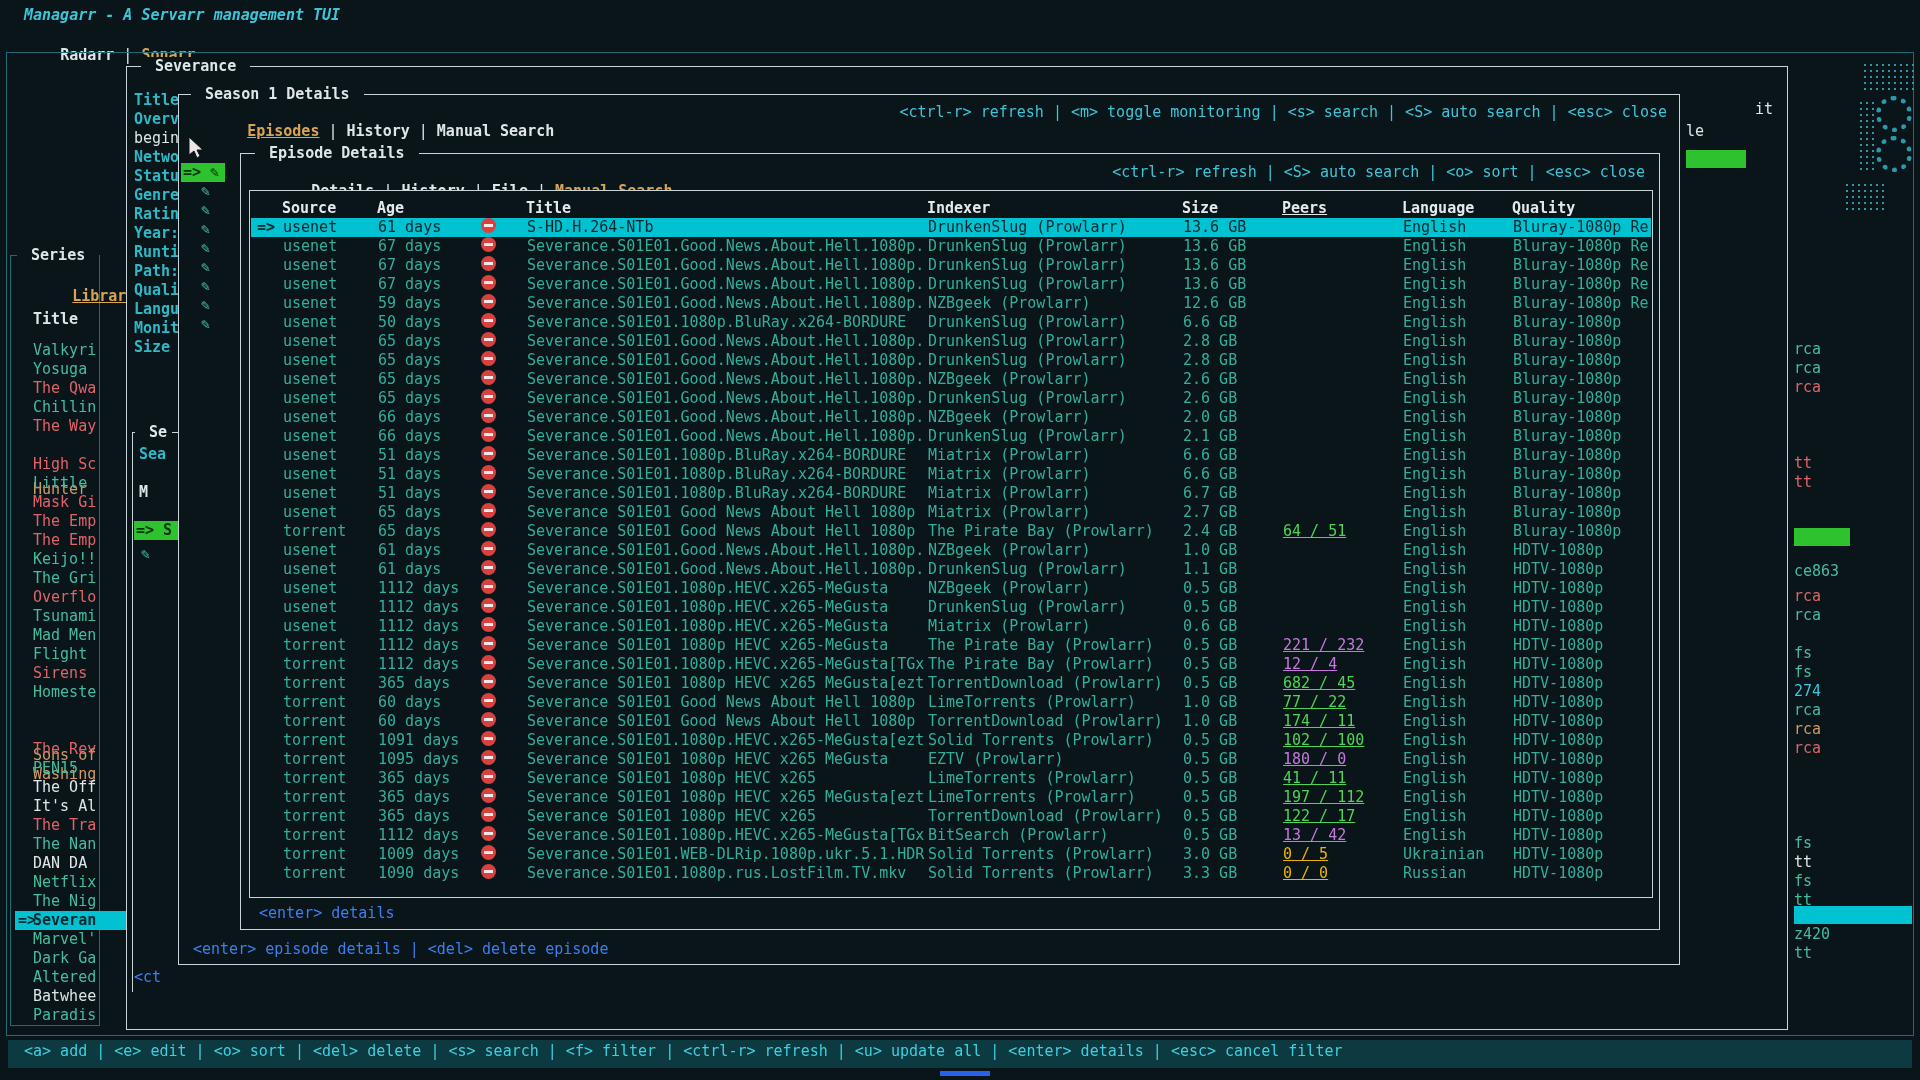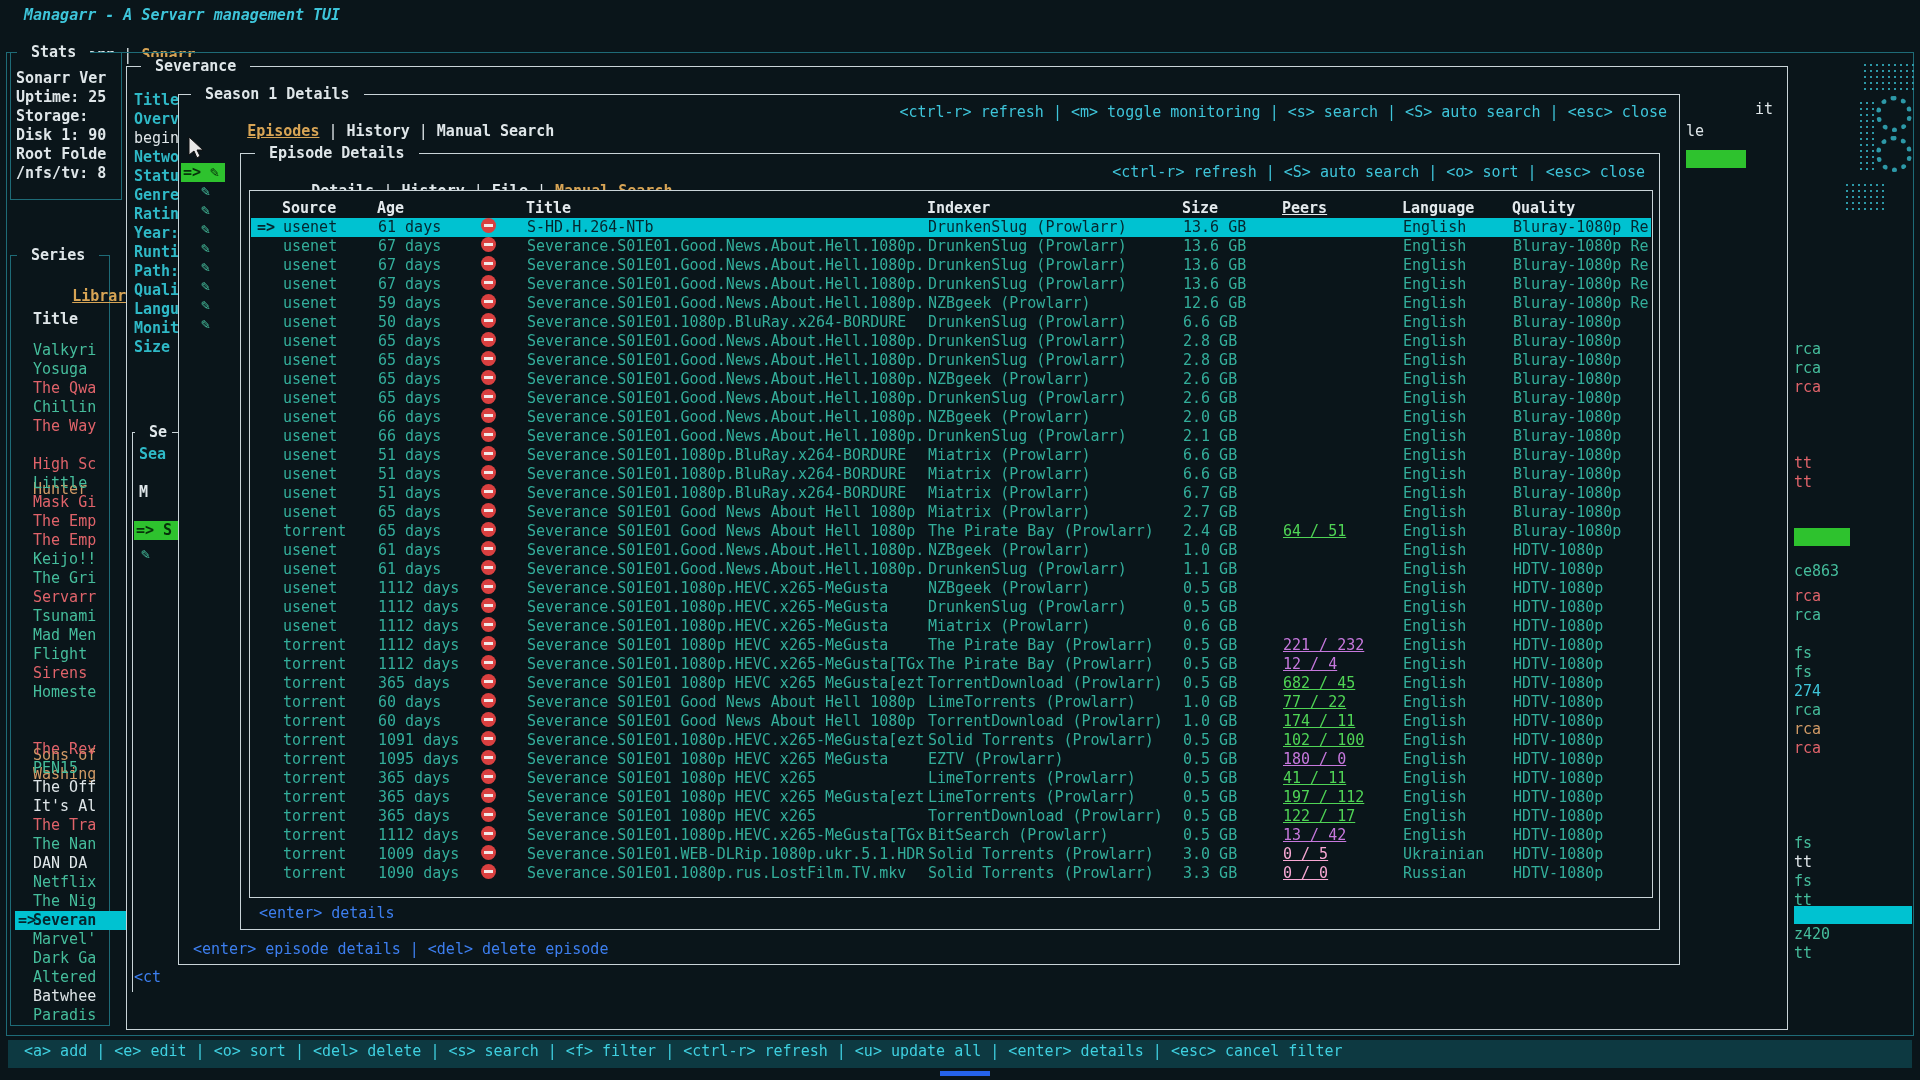--- a/index.html
+++ b/index.html
@@ -54,21 +54,21 @@
   .tablebox{position:absolute;border:1px solid var(--boxborder);background:var(--bg);}
   .t-head span{position:absolute;top:8px;color:#e3e9ec;font-weight:bold;white-space:pre;}
   .t-row{position:absolute;left:1px;right:1px;height:19px;color:var(--rowteal);}
   .t-row span{position:absolute;top:0;white-space:pre;}
   .t-row.selected{background:var(--selbg);}
   .t-row.selected span{color:var(--selfg);}
   .col-marker{left:6px;font-weight:bold;}
   .col-source{left:32px;} .col-age{left:127px;} .col-title{left:276px;}
   .col-indexer{left:677px;} .col-size{left:932px;} .col-peers{left:1032px;text-decoration:underline;}
   .col-lang{left:1152px;} .col-quality{left:1262px;}
-  .t-row .c-green{color:var(--bgreen);} .t-row .c-magenta{color:var(--magenta);} .t-row .c-red{color:#f9a8d4;}
+  .t-row .c-green{color:var(--bgreen);} .t-row .c-magenta{color:var(--magenta);} .t-row .c-red{color:#eab308;}
   .reject-icon{position:absolute;left:230px;top:2px;width:15px;height:15px;border-radius:50%;background:#d94040;}
   .reject-icon::after{content:"";position:absolute;left:3px;top:6px;width:9px;height:3px;background:#f2e9e9;}
   .t-row.selected .reject-icon{background:#d94040;}
   
   .seasons-frag{position:absolute;border-left:1px solid var(--boxborder);border-top:1px solid var(--boxborder);}
   
   .dotted{background-image:radial-gradient(#2d99a8 1.3px, transparent 1.4px);background-size:6px 6px;position:absolute;}
   .ring{position:absolute;border:5px dotted #2d99a8;border-radius:50%;}
   
   .bottom-bar{position:absolute;left:8px;top:1040px;width:1904px;height:28px;background:#0d3941;}
@@ -82,50 +82,41 @@
 
 <div class="screen">
 
   <div class="line cyan bold" style="left:24px;top:6px;font-style:italic;">Managarr - A Servarr management TUI</div>
   <div class="tabs" style="left:24px;top:27px;">
     <span class="tab-item"><span class="tab-label">Radarr</span><span class="tab-sep"> | </span></span><span class="tab-item active"><span class="tab-label">Sonarr</span><span class="tab-sep"></span></span>
   </div>
 
   <div class="frame" style="left:6px;top:52px;width:1908px;height:984px;z-index:1;"></div>
 
-  <div class="panel" style="left:10px;top:52px;width:112px;height:148px;z-index:2;">
-    <div class="boxtitle" style="left:6px;top:-10px;"> Stats </div>
-    <div class="stat-line" style="top: 16px;">Sonarr Ver</div>
-      <div class="stat-line" style="top: 35px;">Uptime: 25</div>
-      <div class="stat-line" style="top: 54px;">Storage:</div>
-      <div class="stat-line" style="top: 73px;">Disk 1: 90</div>
-      <div class="stat-line" style="top: 92px;">Root Folde</div>
-      <div class="stat-line" style="top: 111px;">/nfs/tv: 8</div>
-  </div>
-
-  <div class="panel" style="left:10px;top:255px;width:100px;height:771px;z-index:2;">
+
+  <div class="panel" style="left:10px;top:255px;width:90px;height:771px;z-index:2;">
     <div class="boxtitle" style="left:6px;top:-10px;"> Series </div>
     <div class="tabs" style="left:7px;top:12px;">
       <span class="tab-item active"><span class="tab-label">Library</span><span class="tab-sep"> |</span></span>
     </div>
     <div class="line bold" style="left:22px;top:54px;">Title</div>
     <div class="s-item c-green" style="top: 85px;"><span class="s-marker"></span><span>Valkyri</span></div>
       <div class="s-item c-green" style="top: 104px;"><span class="s-marker"></span><span>Yosuga</span></div>
       <div class="s-item c-red" style="top: 123px;"><span class="s-marker"></span><span>The Qwa</span></div>
       <div class="s-item c-green" style="top: 142px;"><span class="s-marker"></span><span>Chillin</span></div>
       <div class="s-item c-red" style="top: 161px;"><span class="s-marker"></span><span>The Way</span></div>
       <div class="s-item c-orange" style="top: 180px;"><span class="s-marker"></span><span>Hunter</span></div>
       <div class="s-item c-red" style="top: 199px;"><span class="s-marker"></span><span>High Sc</span></div>
       <div class="s-item c-green" style="top: 218px;"><span class="s-marker"></span><span>Little</span></div>
       <div class="s-item c-red" style="top: 237px;"><span class="s-marker"></span><span>Mask Gi</span></div>
       <div class="s-item c-red" style="top: 256px;"><span class="s-marker"></span><span>The Emp</span></div>
       <div class="s-item c-red" style="top: 275px;"><span class="s-marker"></span><span>The Emp</span></div>
       <div class="s-item c-green" style="top: 294px;"><span class="s-marker"></span><span>Keijo!!</span></div>
       <div class="s-item c-green" style="top: 313px;"><span class="s-marker"></span><span>The Gri</span></div>
-      <div class="s-item c-red" style="top: 332px;"><span class="s-marker"></span><span>Servarr</span></div>
+      <div class="s-item c-red" style="top: 332px;"><span class="s-marker"></span><span>Overflo</span></div>
       <div class="s-item c-green" style="top: 351px;"><span class="s-marker"></span><span>Tsunami</span></div>
       <div class="s-item c-green" style="top: 370px;"><span class="s-marker"></span><span>Mad Men</span></div>
       <div class="s-item c-green" style="top: 389px;"><span class="s-marker"></span><span>Flight</span></div>
       <div class="s-item c-red" style="top: 408px;"><span class="s-marker"></span><span>Sirens</span></div>
       <div class="s-item c-green" style="top: 427px;"><span class="s-marker"></span><span>Homeste</span></div>
       <div class="s-item c-orange" style="top: 446px;"><span class="s-marker"></span><span>Sons of</span></div>
       <div class="s-item c-orange" style="top: 465px;"><span class="s-marker"></span><span>Washing</span></div>
       <div class="s-item c-red" style="top: 484px;"><span class="s-marker"></span><span>The Rev</span></div>
       <div class="s-item c-green" style="top: 503px;"><span class="s-marker"></span><span>PEN15</span></div>
       <div class="s-item c-white" style="top: 522px;"><span class="s-marker"></span><span>The Off</span></div>

